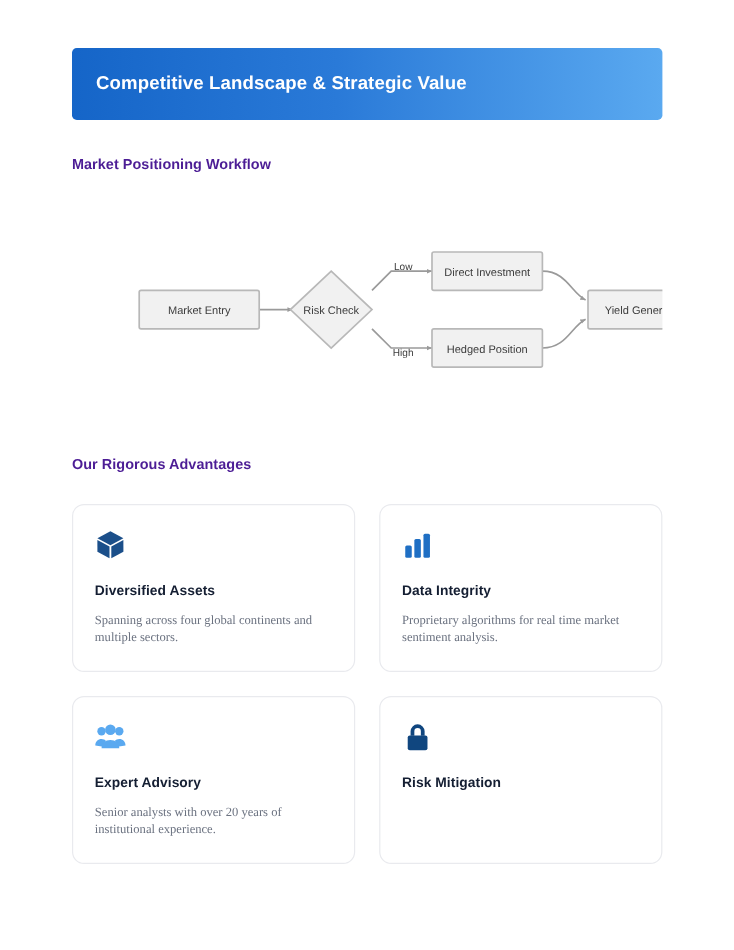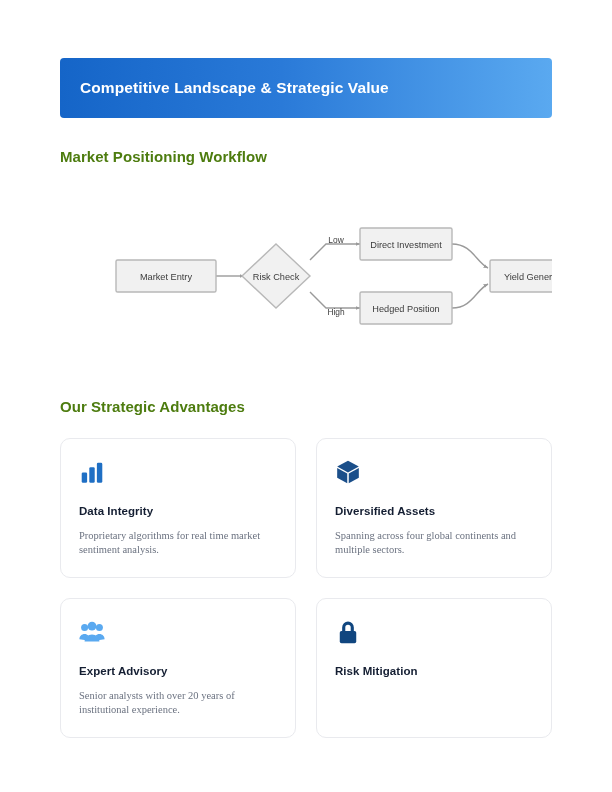--- a/index.html
+++ b/index.html
@@ -11,21 +11,21 @@
     width: 612px;
     height: 792px;
     font-family: "Liberation Sans", sans-serif;
     -webkit-font-smoothing: antialiased;
     overflow: hidden;
     position: relative;
   }
 
   .page {
     position: absolute;
-    left: 0; top: 18px;
+    left: 0; top: 0;
     width: 612px;
     height: 680px;
   }
 
   
   .banner {
     position: absolute;
     left: 60px;
     top: 40px;
     width: 492px;
@@ -43,22 +43,22 @@
     font-size: 15.5px;
     font-weight: bold;
     letter-spacing: 0.1px;
     white-space: nowrap;
   }
 
   
   .section-heading {
     position: absolute;
     left: 60px;
-    color: #4d7c0f;
-    font-size: 15px;
+    color: #4c1d95;
+    font-size: 12px;
     font-weight: bold;
     letter-spacing: 0.05px;
     white-space: nowrap;
   }
   #heading-workflow { top: 130px; }
   #heading-advantages { top: 380px; }
 
   
   .diagram-wrap {
     position: absolute;
@@ -183,42 +183,42 @@
       <text class="flow-label" x="173" y="33.5">Direct Investment</text>
 
       <rect class="flow-node-rect" x="150" y="57" width="46" height="16" rx="0.8"></rect>
       <text class="flow-label" x="173" y="65.5">Hedged Position</text>
 
       <rect class="flow-node-rect" x="215" y="41" width="48" height="16" rx="0.8"></rect>
       <text class="flow-label" x="239" y="49.5">Yield Generation</text>
     </svg>
   </div>
 
-  <div class="section-heading" id="heading-advantages">Our Strategic Advantages</div>
+  <div class="section-heading" id="heading-advantages">Our Rigorous Advantages</div>
 
   <div class="cards">
+
+    <div class="card">
+      <svg class="card-icon" viewBox="0 0 24 24">
+        <path d="M12 1.6 L22 7 L12 12.4 L2 7 Z" fill="#1b4f8a"></path>
+        <path d="M2 8.4 L11.3 13.4 L11.3 22.4 L2 17.3 Z" fill="#1b4f8a"></path>
+        <path d="M22 8.4 L12.7 13.4 L12.7 22.4 L22 17.3 Z" fill="#1b4f8a"></path>
+      </svg>
+      <div class="card-title">Diversified Assets</div>
+      <div class="card-desc">Spanning across four global continents and multiple sectors.</div>
+    </div>
 
     <div class="card">
       <svg class="card-icon" viewBox="0 0 24 24">
         <rect x="2.5" y="12.5" width="5" height="9.5" rx="1.2" fill="#1f6fc4"></rect>
         <rect x="9.5" y="7.5" width="5" height="14.5" rx="1.2" fill="#1f6fc4"></rect>
         <rect x="16.5" y="3.5" width="5" height="18.5" rx="1.2" fill="#1f6fc4"></rect>
       </svg>
       <div class="card-title">Data Integrity</div>
       <div class="card-desc">Proprietary algorithms for real time market sentiment analysis.</div>
-    </div>
-
-    <div class="card">
-      <svg class="card-icon" viewBox="0 0 24 24">
-        <path d="M12 1.6 L22 7 L12 12.4 L2 7 Z" fill="#1b4f8a"></path>
-        <path d="M2 8.4 L11.3 13.4 L11.3 22.4 L2 17.3 Z" fill="#1b4f8a"></path>
-        <path d="M22 8.4 L12.7 13.4 L12.7 22.4 L22 17.3 Z" fill="#1b4f8a"></path>
-      </svg>
-      <div class="card-title">Diversified Assets</div>
-      <div class="card-desc">Spanning across four global continents and multiple sectors.</div>
     </div>
 
     <div class="card">
       <svg class="card-icon" viewBox="0 0 26 24">
         <circle cx="5.6" cy="7.4" r="3.5" fill="#5aa9f0"></circle>
         <circle cx="20.4" cy="7.4" r="3.5" fill="#5aa9f0"></circle>
         <path d="M0.4 19.2 c0-3.2 2.3-5.3 5.2-5.3 c1.5 0 2.8 0.6 3.7 1.5 c-1.3 1.2-2 2.9-2.1 4.9 Z" fill="#5aa9f0"></path>
         <path d="M25.6 19.2 c0-3.2-2.3-5.3-5.2-5.3 c-1.5 0-2.8 0.6-3.7 1.5 c1.3 1.2 2 2.9 2.1 4.9 Z" fill="#5aa9f0"></path>
         <circle cx="13" cy="6.2" r="4.4" fill="#5aa9f0"></circle>
         <path d="M5.6 21.6 c0-4.1 3.2-7 7.4-7 c4.2 0 7.4 2.9 7.4 7 Z" fill="#5aa9f0"></path>

